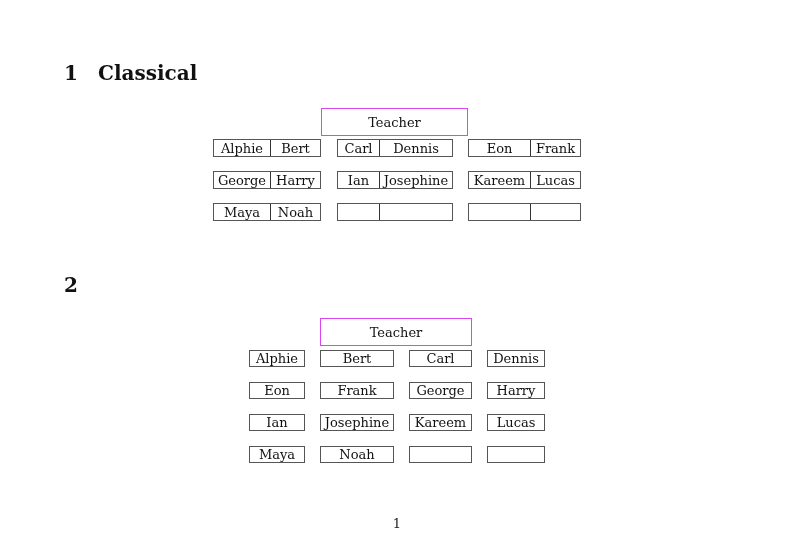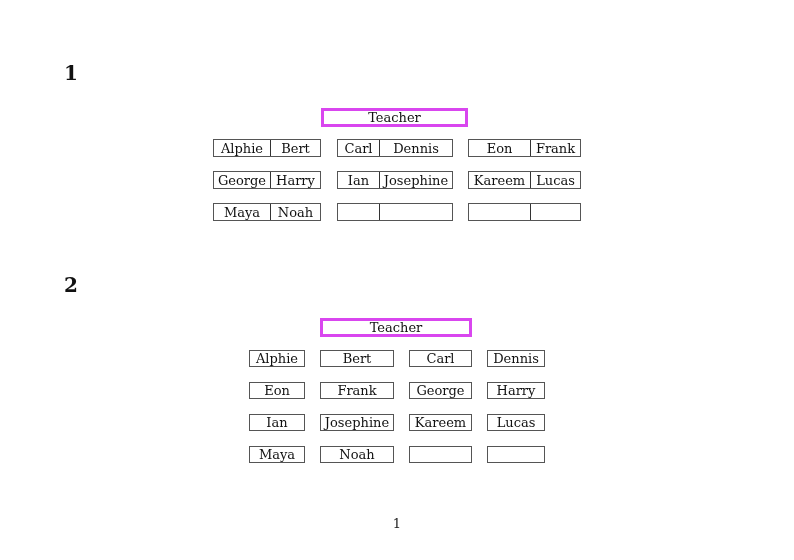--- a/index.html
+++ b/index.html
@@ -13,22 +13,22 @@
     overflow:hidden;
   }
   .heading {
     position:absolute; left:64px;
     display:flex; align-items:baseline;
     font-weight:bold; font-size:20px; line-height:1.1;
     color:#111111;
   }
   .heading .num { width:34px; }
   .teacher-box {
-    position:absolute; height:19px;
-    border:3px solid #d946ef; background:#ffffff;
+    position:absolute; height:28px;
+    border:1px solid #d946ef; background:#ffffff;
     display:flex; align-items:center; justify-content:center;
     font-size:13px;
   }
   .desk {
     position:absolute; height:18px;
     border:1px solid #555555; background:#ffffff;
     display:flex;
   }
   .desk .seat {
     display:flex; align-items:center; justify-content:center;
@@ -60,20 +60,21 @@
     text-align:center; font-size:13px; color:#222222;
   }
 </style>
 </head>
 <body>
 
 <div class="page">
 
   <div class="heading" style="top:62px;">
     <span class="num">1</span>
+    <span class="title">Classical</span>
   </div>
 
   <div>
     <div class="teacher-box c-teacher">Teacher</div>
 
     <div class="desk c-row1 c-colA">
       <span class="seat s1">Alphie</span>
       <span class="seat s2">Bert</span>
     </div>
     <div class="desk c-row1 c-colB">

